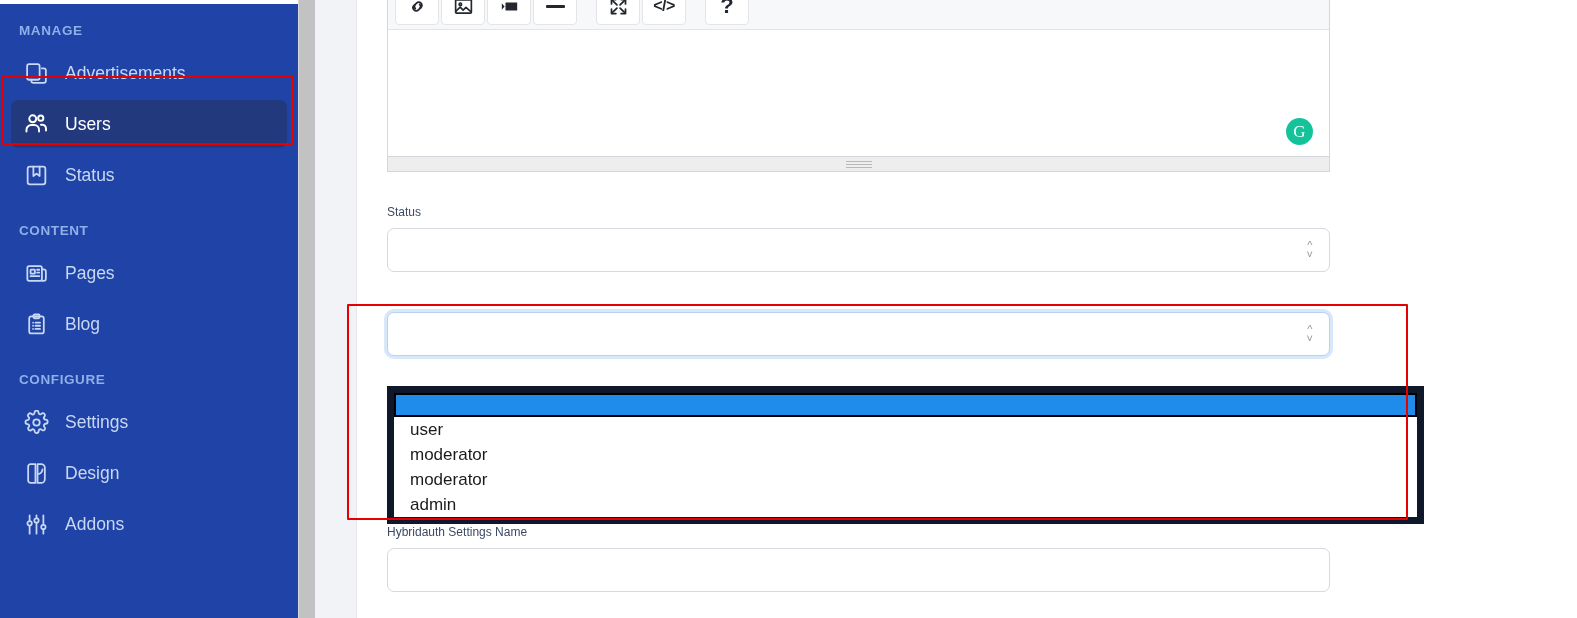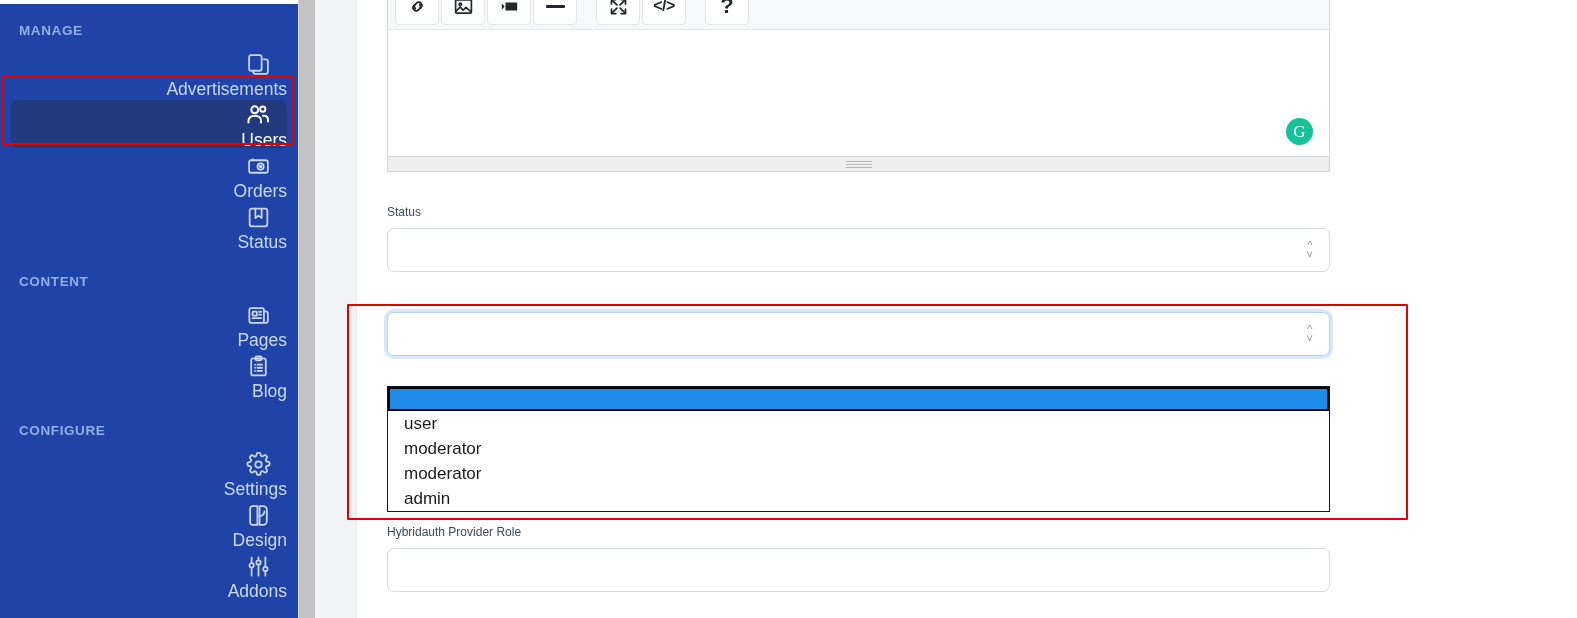--- a/index.html
+++ b/index.html
@@ -31,29 +31,28 @@
     font-weight: bold;
     letter-spacing: 0.6px;
     padding-left: 19px;
     height: 30px;
     line-height: 24px;
     display: flex;
     align-items: center;
   }
   .nav-item {
     display: flex;
-    align-items: flex-end;
+    align-items: center;
     height: 48px;
     margin: 3px 11px;
     border-radius: 7px;
     padding-left: 10px;
     color: #c9d8f3;
     font-size: 17.5px;
     cursor: pointer;
-    flex-direction: column;
   }
   .nav-item.active {
     background: #223a7d;
     color: #ffffff;
     font-weight: normal;
   }
   .nav-ico {
     width: 30px; height: 30px;
     margin-right: 14px;
     display: flex; align-items: center; justify-content: center;
@@ -193,23 +192,23 @@
     font-size: 11px;
     line-height: 9px;
     text-align: center;
     user-select: none;
   }
 
   
   .dropdown {
     position: absolute;
     left: 30px;
-    width: 943px;
-    background: #ffffff;
-    border: 1px solid #0f172a;
+    width: 1037px;
+    background: #ffffff;
+    border: 7px solid #0f172a;
     z-index: 40;
     padding: 0;
   }
   .opt {
     height: 25px;
     line-height: 25px;
     padding-left: 16px;
     font-size: 17px;
     color: #1b1b1b;
     font-family: "Liberation Sans", sans-serif;
@@ -258,31 +257,20 @@
         <svg width="26" height="26" viewBox="0 0 24 24" fill="none" stroke="currentColor" stroke-width="1.8" stroke-linecap="round" stroke-linejoin="round">
           <circle cx="9" cy="7.2" r="3.2"></circle>
           <circle cx="16.4" cy="6.6" r="2.4"></circle>
           <path d="M3.2 19v-1.6A4.4 4.4 0 0 1 7.6 13h2.8a4.4 4.4 0 0 1 4.4 4.4V19"></path>
           <path d="M16.6 12.6h1a3.6 3.6 0 0 1 3.6 3.6V18"></path>
         </svg>
       </span>
       <span class="nav-label">Users</span>
     </div>
 
-    <div class="nav-item">
-      <span class="nav-ico">
-        <svg width="25" height="25" viewBox="0 0 24 24" fill="none" stroke="currentColor" stroke-width="1.7" stroke-linecap="round" stroke-linejoin="round">
-          <path d="M3 8a2 2 0 0 1 2-2h14a2 2 0 0 1 2 2v8a2 2 0 0 1-2 2H5a2 2 0 0 1-2-2z"></path>
-          <path d="M6.5 6V5"></path>
-          <circle cx="14" cy="12" r="3"></circle>
-          <circle cx="14" cy="12" r="0.9" fill="currentColor"></circle>
-        </svg>
-      </span>
-      <span class="nav-label">Orders</span>
-    </div>
 
     <div class="nav-item">
       <span class="nav-ico">
         <svg width="25" height="25" viewBox="0 0 24 24" fill="none" stroke="currentColor" stroke-width="1.7" stroke-linecap="round" stroke-linejoin="round">
           <rect x="3.5" y="3.5" width="17" height="17" rx="2.2"></rect>
           <path d="M9 3.5v9l3-2.3 3 2.3v-9"></path>
         </svg>
       </span>
       <span class="nav-label">Status</span>
     </div>
@@ -435,21 +423,21 @@
 
     <div class="dropdown" style="top:386px">
       <div class="opt selected"></div>
       <div class="opt">user</div>
       <div class="opt">moderator</div>
       <div class="opt">moderator</div>
       <div class="opt">admin</div>
     </div>
 
     <div class="field" style="top:525px">
-      <div class="field-label">Hybridauth Provider Role</div>
+      <div class="field-label">Hybridauth Settings Name</div>
       <div class="input-box">
         <span></span>
       </div>
     </div>
 
   </main>
 
   <div class="anno" style="left:2px;  top:76px;  width:291px;  height:69px;"></div>
   <div class="anno" style="left:347px; top:304px; width:1061px; height:216px;"></div>
 

